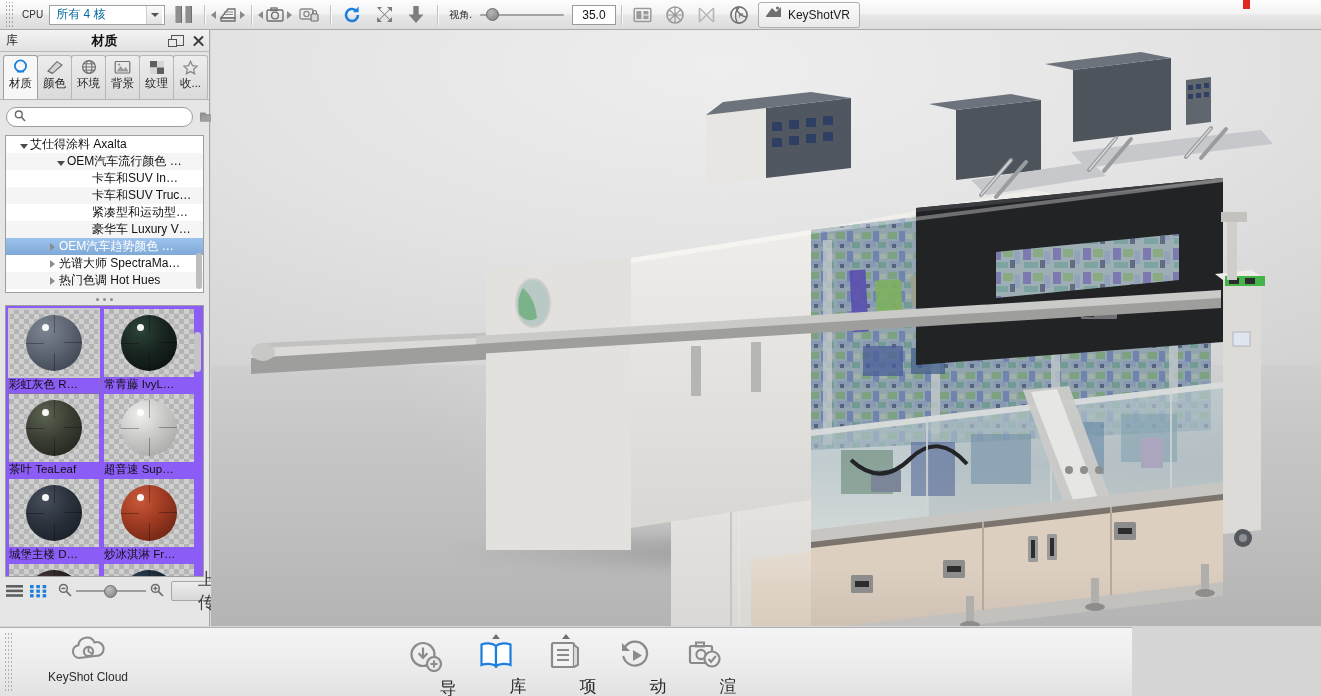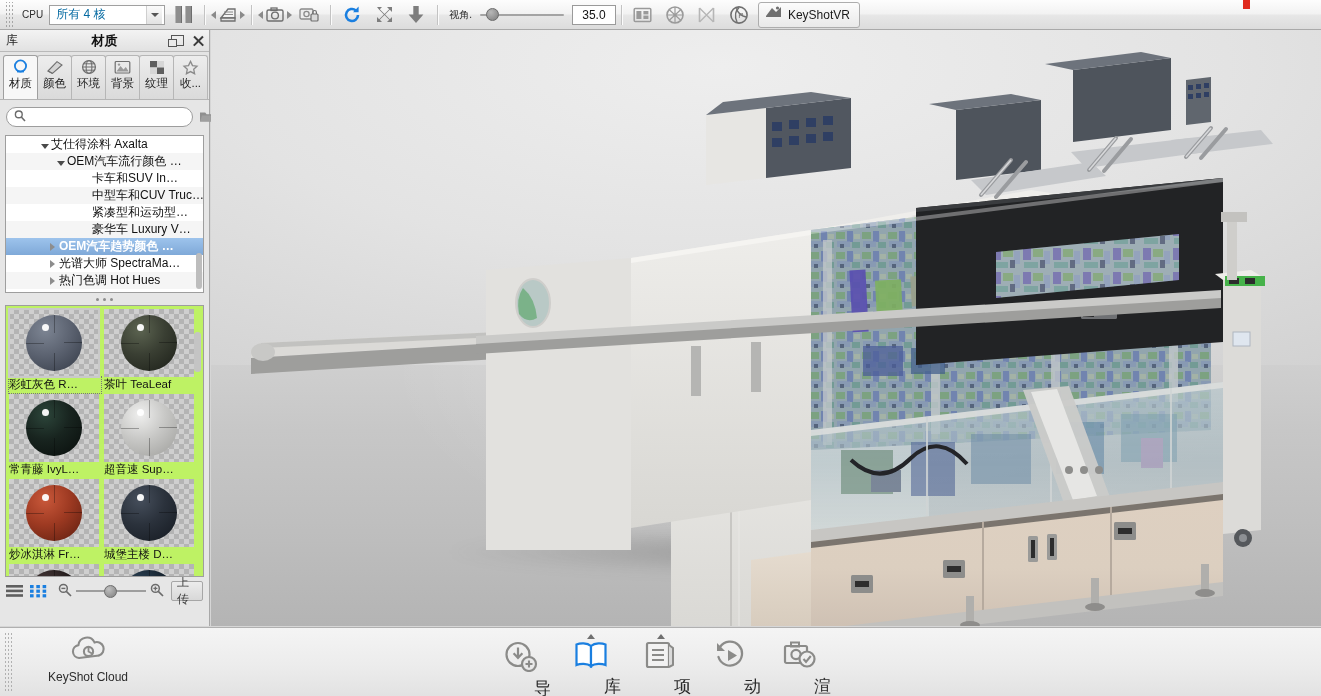--- a/index.html
+++ b/index.html
@@ -114,21 +114,21 @@
   .tw{display:inline-block;width:13px;flex:0 0 13px;text-align:center;}
   .tri-open{width:0;height:0;border-left:4.5px solid transparent;border-right:4.5px solid transparent;
     border-top:5px solid #4a4a4a;display:inline-block;margin-top:2px;}
   .tri-closed{width:0;height:0;border-top:4.5px solid transparent;border-bottom:4.5px solid transparent;
     border-left:5px solid #8d8d8d;display:inline-block;}
   .tscroll{position:absolute;right:1px;bottom:3px;width:6px;height:36px;background:#bdbdbd;border-radius:3px;}
   .dots{height:12px;display:flex;align-items:center;justify-content:center;gap:4px;}
   .dots i{width:3px;height:3px;border-radius:50%;background:#8c8c8c;display:block;}
 
   .grid-wrap{
-    margin:0 5px;height:272px;background:#bef264;border:1px solid #9e9e9e;
+    margin:0 5px;height:272px;background:#8b5cf6;border:1px solid #9e9e9e;
     position:relative;overflow:hidden;box-sizing:border-box;
   }
   .grid{display:flex;flex-wrap:wrap;padding:3px 0 0 3px;width:100%;box-sizing:border-box;}
   .cell{width:95px;box-sizing:border-box;padding:0 2px 1px 0;}
   .cell .sw{width:90px;height:68px;box-sizing:border-box;position:relative;overflow:hidden;
     background-image:
       linear-gradient(45deg,#b4b4b4 25%,transparent 25%,transparent 75%,#b4b4b4 75%),
       linear-gradient(45deg,#b4b4b4 25%,#cfcfcf 25%,#cfcfcf 75%,#b4b4b4 75%);
     background-size:10px 10px;background-position:0 0,5px 5px;}
   .cell.sel .sw{outline:2px solid #c9c9c9;outline-offset:-1px;}
@@ -148,42 +148,42 @@
   .cap.sel{outline:1px dotted #777;}
   .gscroll{position:absolute;right:2px;top:26px;width:7px;height:40px;background:#c4c4c4;border-radius:4px;}
 
   .lib-foot{height:28px;display:flex;align-items:center;padding:0 6px;gap:7px;box-sizing:border-box;}
   .vmode{width:18px;height:16px;display:flex;align-items:center;justify-content:center;}
   .zslider{display:flex;align-items:center;gap:4px;margin-left:4px;}
   .zs-track{position:relative;width:70px;height:12px;display:flex;align-items:center;}
   .zs-line{position:absolute;left:0;right:0;height:2px;background:#9e9e9e;}
   .zs-knob{position:absolute;left:28px;width:11px;height:11px;border-radius:50%;
     background:radial-gradient(circle at 35% 30%,#c0c0c0,#7e7e7e);border:1px solid #6c6c6c;}
-  .upbtn{margin-left:auto;height:18px;padding:0 5px;display:flex;align-items:center;
+  .upbtn{margin-left:auto;height:18px;padding:0 26px;display:flex;align-items:center;
     background:linear-gradient(#ececec,#d8d8d8);border:1px solid #a6a6a6;border-radius:2px;
-    font-size:12px;color:#3d3d3d;}
+    font-size:17px;color:#3d3d3d;}
 
   
   .viewport{
     position:absolute;left:211px;top:30px;width:1110px;height:596px;overflow:hidden;
     background:
       radial-gradient(120% 85% at 46% 6%, #eeeeee 0%, #e3e3e3 38%, #d3d3d3 72%, #c6c6c6 100%);
   }
   .vp-inner{position:absolute;inset:0;}
   .floor{position:absolute;left:0;right:0;top:335px;bottom:0;
     background:linear-gradient(to bottom,#cfcfcf 0%,#c7c7c7 25%,#bfbfbf 60%,#b4b4b4 100%);}
   .floor:after{content:"";position:absolute;left:0;right:0;top:0;height:100%;
     background:radial-gradient(60% 120% at 55% 0%,rgba(255,255,255,.30),transparent 65%);}
   .vp-shadow{position:absolute;left:230px;top:498px;width:740px;height:48px;
     background:radial-gradient(ellipse at 50% 50%,rgba(60,60,60,.30),rgba(60,60,60,0) 70%);
     filter:blur(6px);}
 
   
   .dock{
-    position:absolute;left:0;top:627px;width:1321px;height:69px;
+    position:absolute;left:0;top:627px;width:1132px;height:69px;
     background:linear-gradient(to bottom,#f4f4f4 0%,#ececec 55%,#e2e2e2 100%);
     border-top:1px solid #b0b0b0;
   }
   .dock-grip{position:absolute;left:4px;top:4px;width:8px;height:60px;
     background-image:radial-gradient(circle,#a2a2a2 1px,transparent 1.1px);
     background-size:3px 4px;opacity:.8;}
   .cloud{position:absolute;left:18px;top:6px;width:140px;
     display:flex;flex-direction:column;align-items:center;gap:1px;}
   .cloud .cl-lab{font-size:12px;color:#2c2c2c;}
   .dock-center{position:absolute;left:0;right:0;top:6px;display:flex;justify-content:center;gap:12px;}
@@ -442,41 +442,41 @@
       <span class="fld-ic">
         <svg width="19" height="16" viewBox="0 0 19 16">
           <path d="M1 3.5 L6.2 3.5 L7.6 5.2 L14 5.2 L14 12.5 L1 12.5 Z" fill="#8f8f8f"></path>
           <path d="M3 6.4 L17 6.4 L14.4 12.6 L1 12.6 Z" fill="#9f9f9f"></path>
           <path d="M15.5 9 v4.4 M13.3 11.6 L15.5 13.8 L17.7 11.6" stroke="#5d5d5d" stroke-width="1.5" fill="none"></path>
         </svg>
       </span>
     </div>
 
     <div class="tree">
-      <div class="trow" style="padding-left:32px;">
+      <div class="trow" style="padding-left:11px;">
         <span class="tw"><i class="tri-open"></i></span>
         <span>艾仕得涂料 Axalta</span>
       </div>
       <div class="trow alt" style="padding-left:48px;">
         <span class="tw"><i class="tri-open"></i></span>
         <span>OEM汽车流行颜色 …</span>
       </div>
       <div class="trow" style="padding-left:86px;">
         <span>卡车和SUV In…</span>
       </div>
       <div class="trow alt" style="padding-left:86px;">
-        <span>中型车和CUV Truc…</span>
+        <span>卡车和SUV Truc…</span>
       </div>
       <div class="trow" style="padding-left:86px;">
         <span>紧凑型和运动型…</span>
       </div>
       <div class="trow alt" style="padding-left:86px;">
         <span>豪华车 Luxury V…</span>
       </div>
-      <div class="trow sel" style="padding-left:40px;font-weight:bold;">
+      <div class="trow sel" style="padding-left:40px;">
         <span class="tw"><i class="tri-closed"></i></span>
         <span>OEM汽车趋势颜色 …</span>
       </div>
       <div class="trow" style="padding-left:40px;">
         <span class="tw"><i class="tri-closed"></i></span>
         <span>光谱大师 SpectraMa…</span>
       </div>
       <div class="trow alt" style="padding-left:40px;">
         <span class="tw"><i class="tri-closed"></i></span>
         <span>热门色调 Hot Hues</span>
@@ -495,57 +495,57 @@
         <div class="cell sel">
           <div class="sw">
               <div class="ball" style="background:radial-gradient(circle at 34% 26%,#7d8593,#5d6472 45%,#343a46 100%);">
                 <div class="blade"></div>
               </div>
             </div>
           <div class="cap sel">彩虹灰色 R…</div>
         </div>
         <div class="cell">
           <div class="sw">
+              <div class="ball" style="background:radial-gradient(circle at 34% 26%,#2c453a,#18241f 45%,#080d0b 100%);">
+                <div class="blade"></div>
+              </div>
+            </div>
+          <div class="cap">常青藤 IvyL…</div>
+        </div>
+        <div class="cell">
+          <div class="sw">
               <div class="ball" style="background:radial-gradient(circle at 34% 26%,#5c6451,#3a3f33 45%,#1b1e17 100%);">
                 <div class="blade"></div>
               </div>
             </div>
           <div class="cap">茶叶 TeaLeaf</div>
-        </div>
-        <div class="cell">
-          <div class="sw">
-              <div class="ball" style="background:radial-gradient(circle at 34% 26%,#2c453a,#18241f 45%,#080d0b 100%);">
-                <div class="blade"></div>
-              </div>
-            </div>
-          <div class="cap">常青藤 IvyL…</div>
         </div>
         <div class="cell">
           <div class="sw">
               <div class="ball" style="background:radial-gradient(circle at 34% 26%,#efefee,#c8c8c6 45%,#9d9d9a 100%);">
                 <div class="blade"></div>
               </div>
             </div>
           <div class="cap">超音速 Sup…</div>
         </div>
         <div class="cell">
           <div class="sw">
+              <div class="ball" style="background:radial-gradient(circle at 34% 26%,#464f5c,#2b323c 45%,#141920 100%);">
+                <div class="blade"></div>
+              </div>
+            </div>
+          <div class="cap">城堡主楼 D…</div>
+        </div>
+        <div class="cell">
+          <div class="sw">
               <div class="ball" style="background:radial-gradient(circle at 34% 26%,#c9583a,#9e3a22 45%,#5b1d0f 100%);">
                 <div class="blade"></div>
               </div>
             </div>
           <div class="cap">炒冰淇淋 Fr…</div>
-        </div>
-        <div class="cell">
-          <div class="sw">
-              <div class="ball" style="background:radial-gradient(circle at 34% 26%,#464f5c,#2b323c 45%,#141920 100%);">
-                <div class="blade"></div>
-              </div>
-            </div>
-          <div class="cap">城堡主楼 D…</div>
         </div>
         <div class="cell">
           <div class="sw">
               <div class="ball" style="background:radial-gradient(circle at 34% 26%,#4a3b3b,#241d1d 45%,#0c0909 100%);">
                 <div class="blade"></div>
               </div>
             </div>
         </div>
         <div class="cell">
           <div class="sw">

